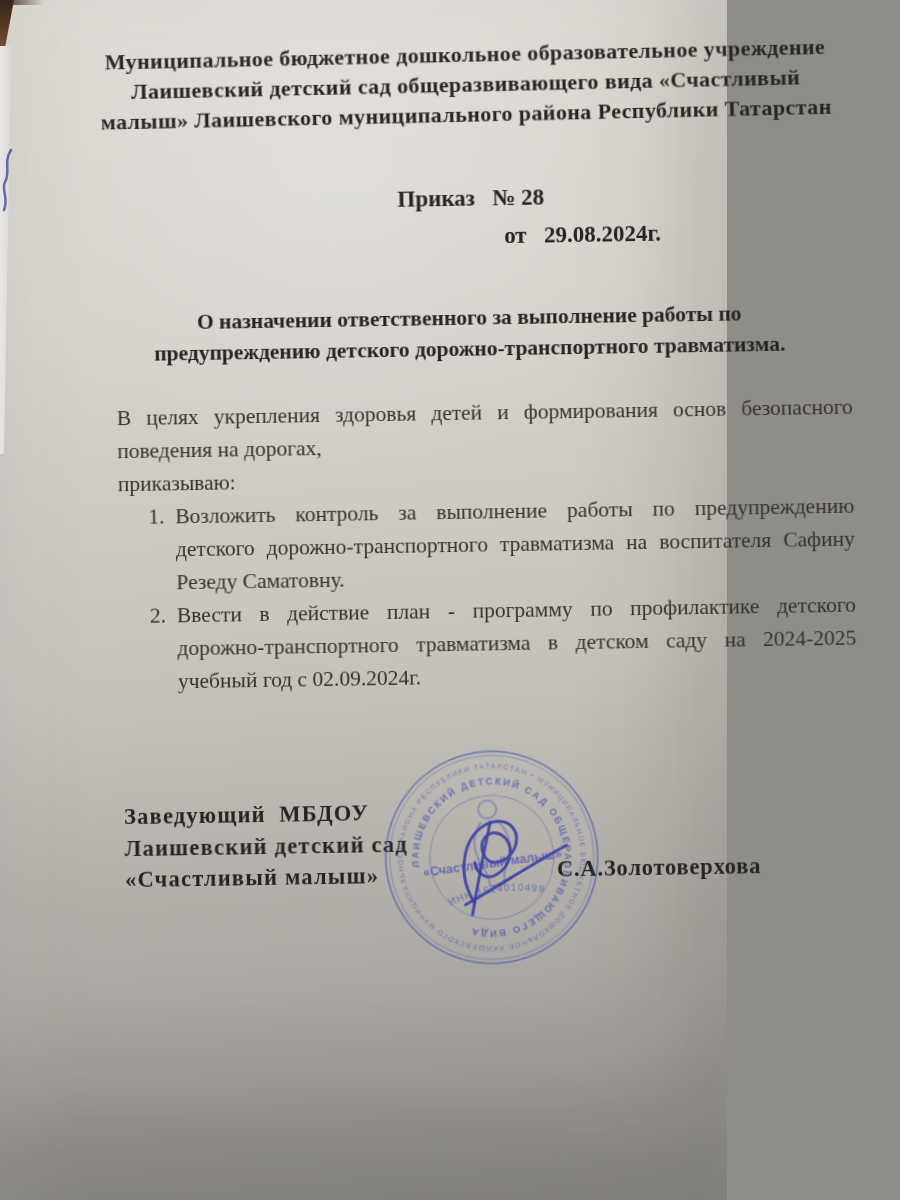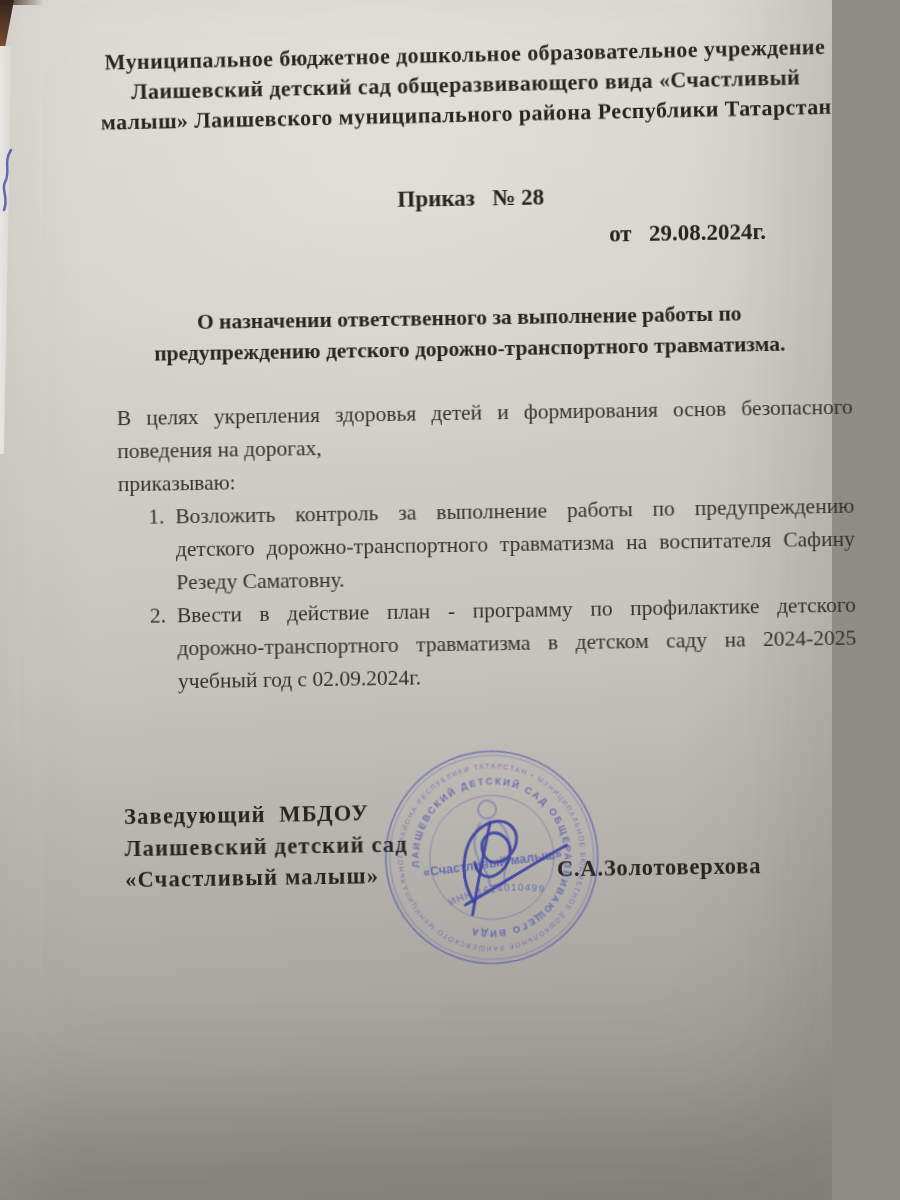--- a/index.html
+++ b/index.html
@@ -1,17 +1,17 @@
 <!DOCTYPE html>
 <html><head>
 <meta charset="utf-8">
 <style>
   html,body{margin:0;padding:0;width:900px;height:1200px;overflow:hidden;background:#8f8d88;}
   .page{
-    position:relative;width:832px;height:1200px;
+    position:relative;width:727px;height:1200px;
     background:
       radial-gradient(ellipse 70% 38% at 46% 13%, rgba(255,255,255,.22), rgba(255,255,255,0) 72%),
       linear-gradient(176deg,#dcd9d3 0%,#d6d3cd 26%,#c7c4be 54%,#aba8a3 80%,#8f8d88 100%);
     font-family:"Liberation Serif",serif;color:#2e2c27;
   }
   .vignette{position:absolute;inset:0;box-shadow:inset -35px -80px 120px rgba(55,53,50,.20), inset 25px 15px 70px rgba(255,255,255,.09);}
   .table-corner{position:absolute;left:0;top:0;width:14px;height:52px;
     background:linear-gradient(180deg,#241307,#5c3319 65%,#7a4a28);
     clip-path:polygon(0 0,100% 0,30% 100%,0 100%);}
   .table-top{position:absolute;left:0;top:0;width:44px;height:5px;

